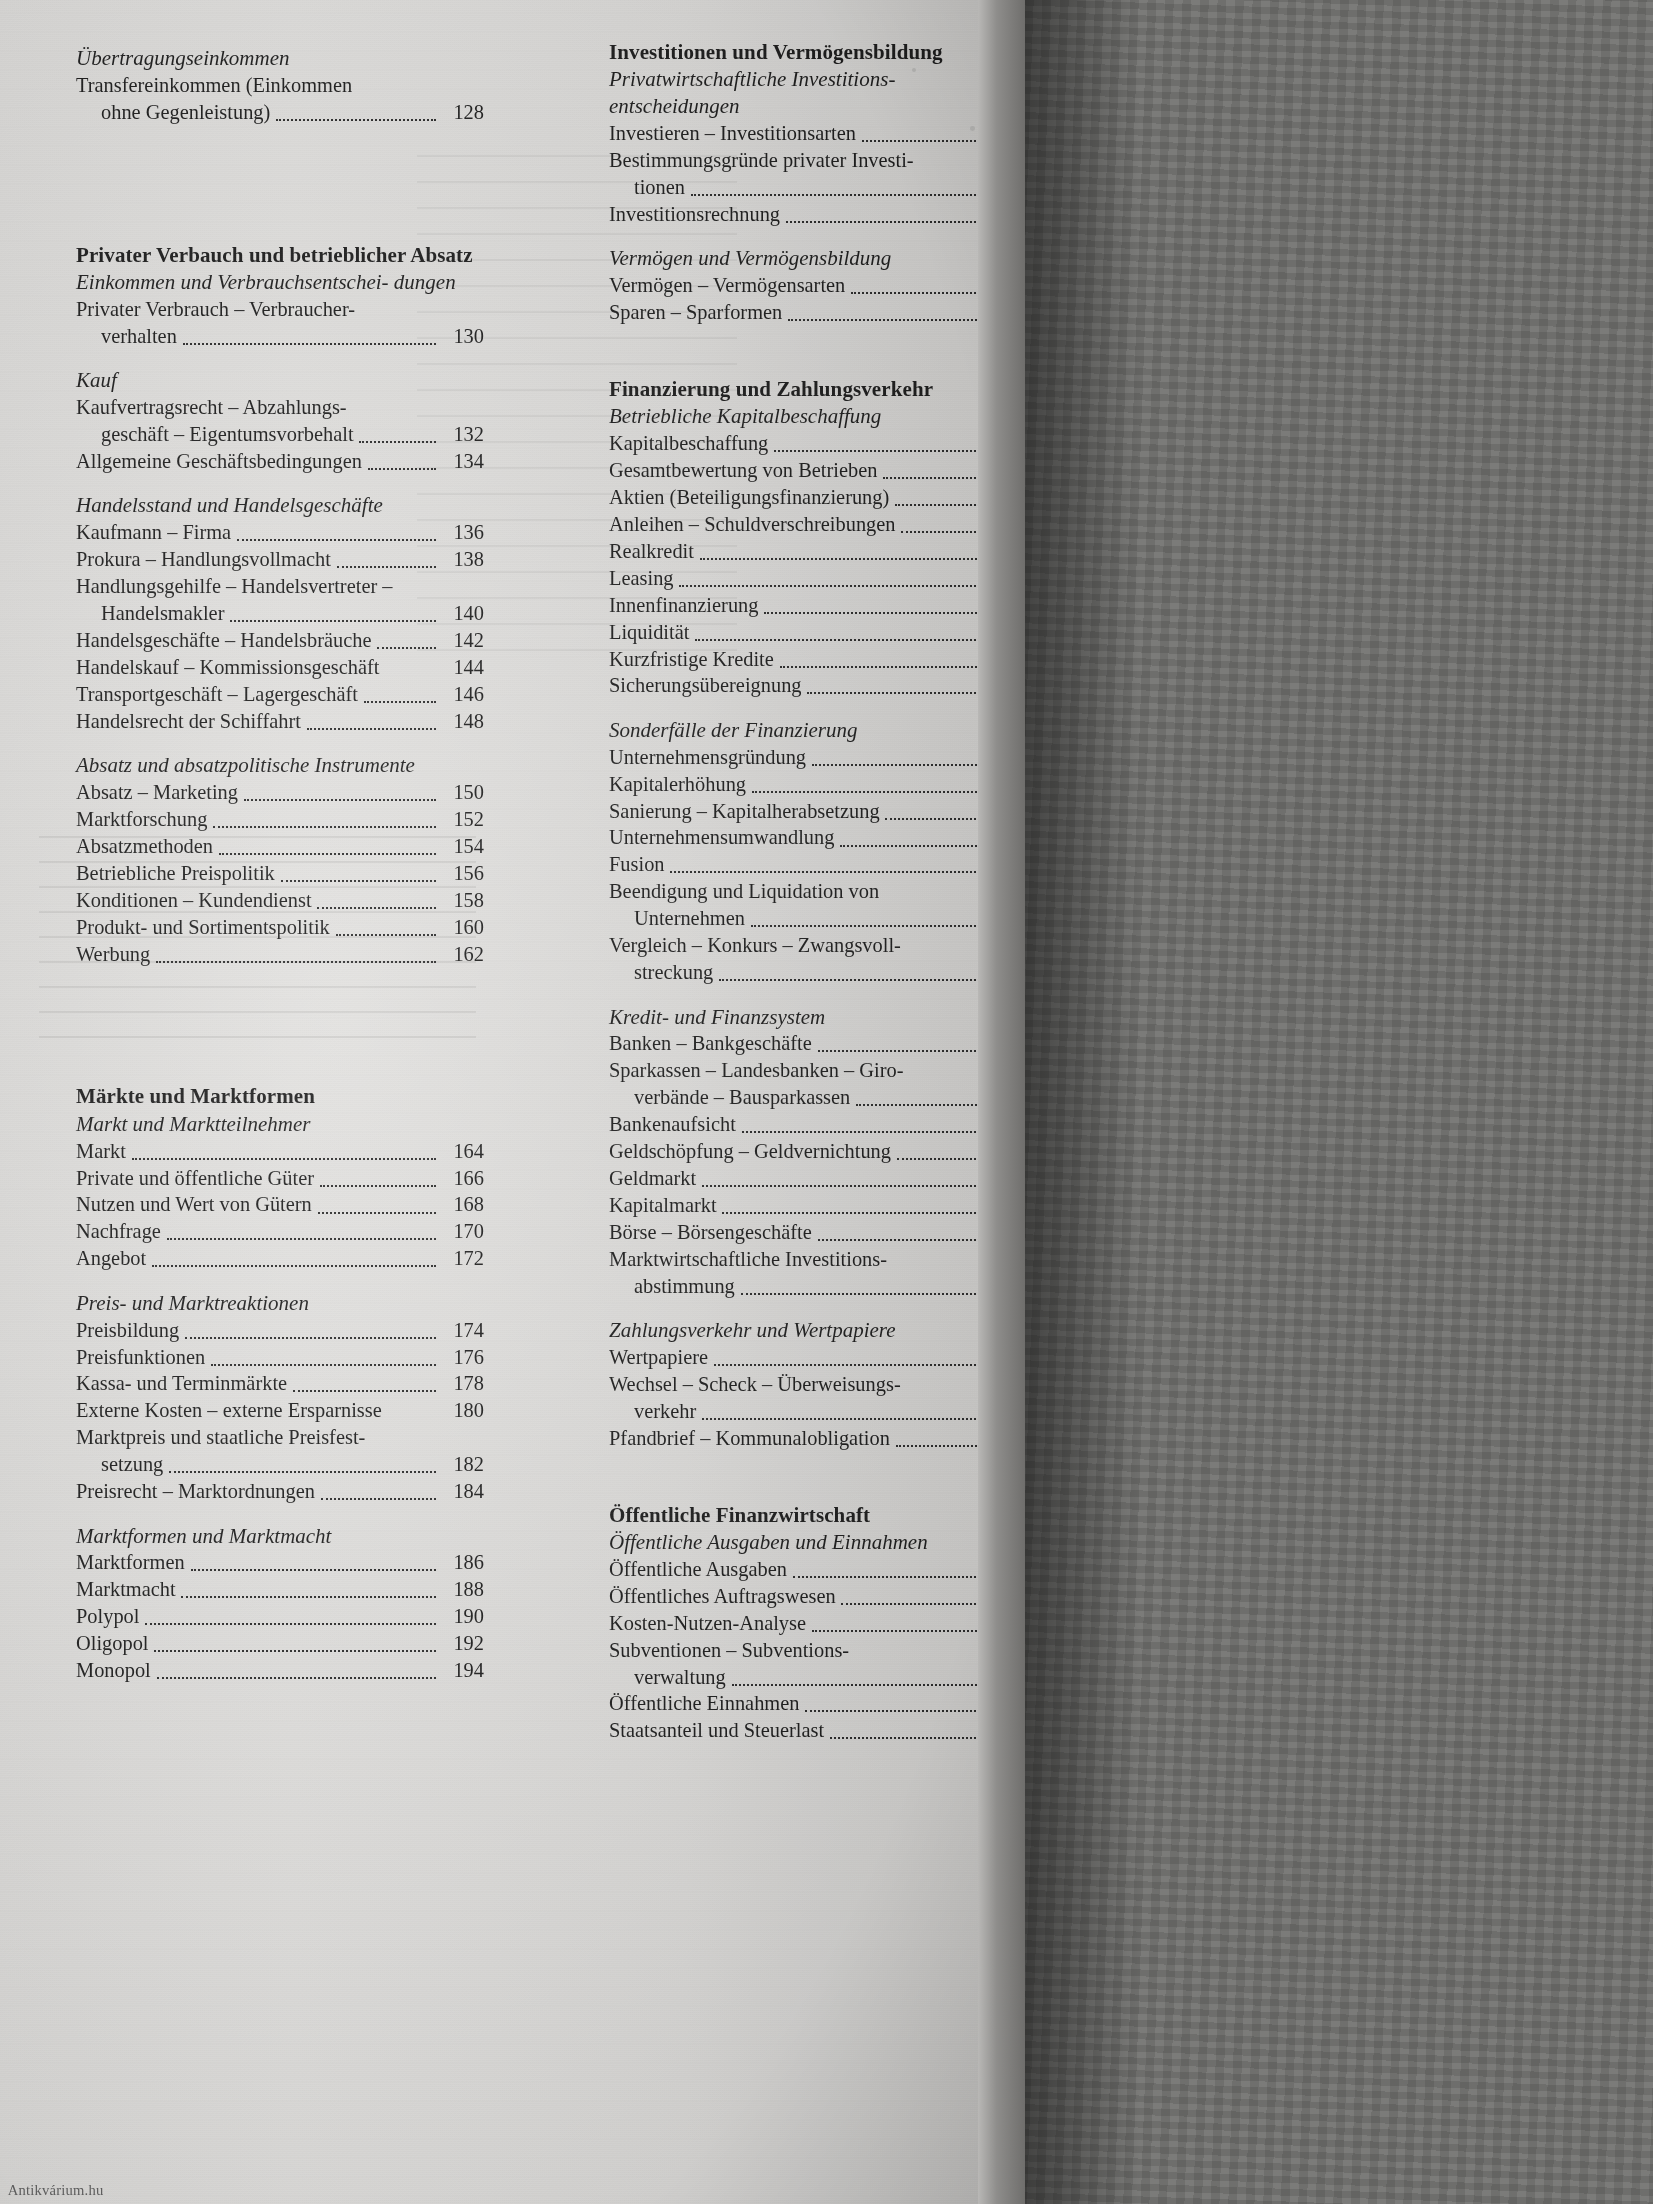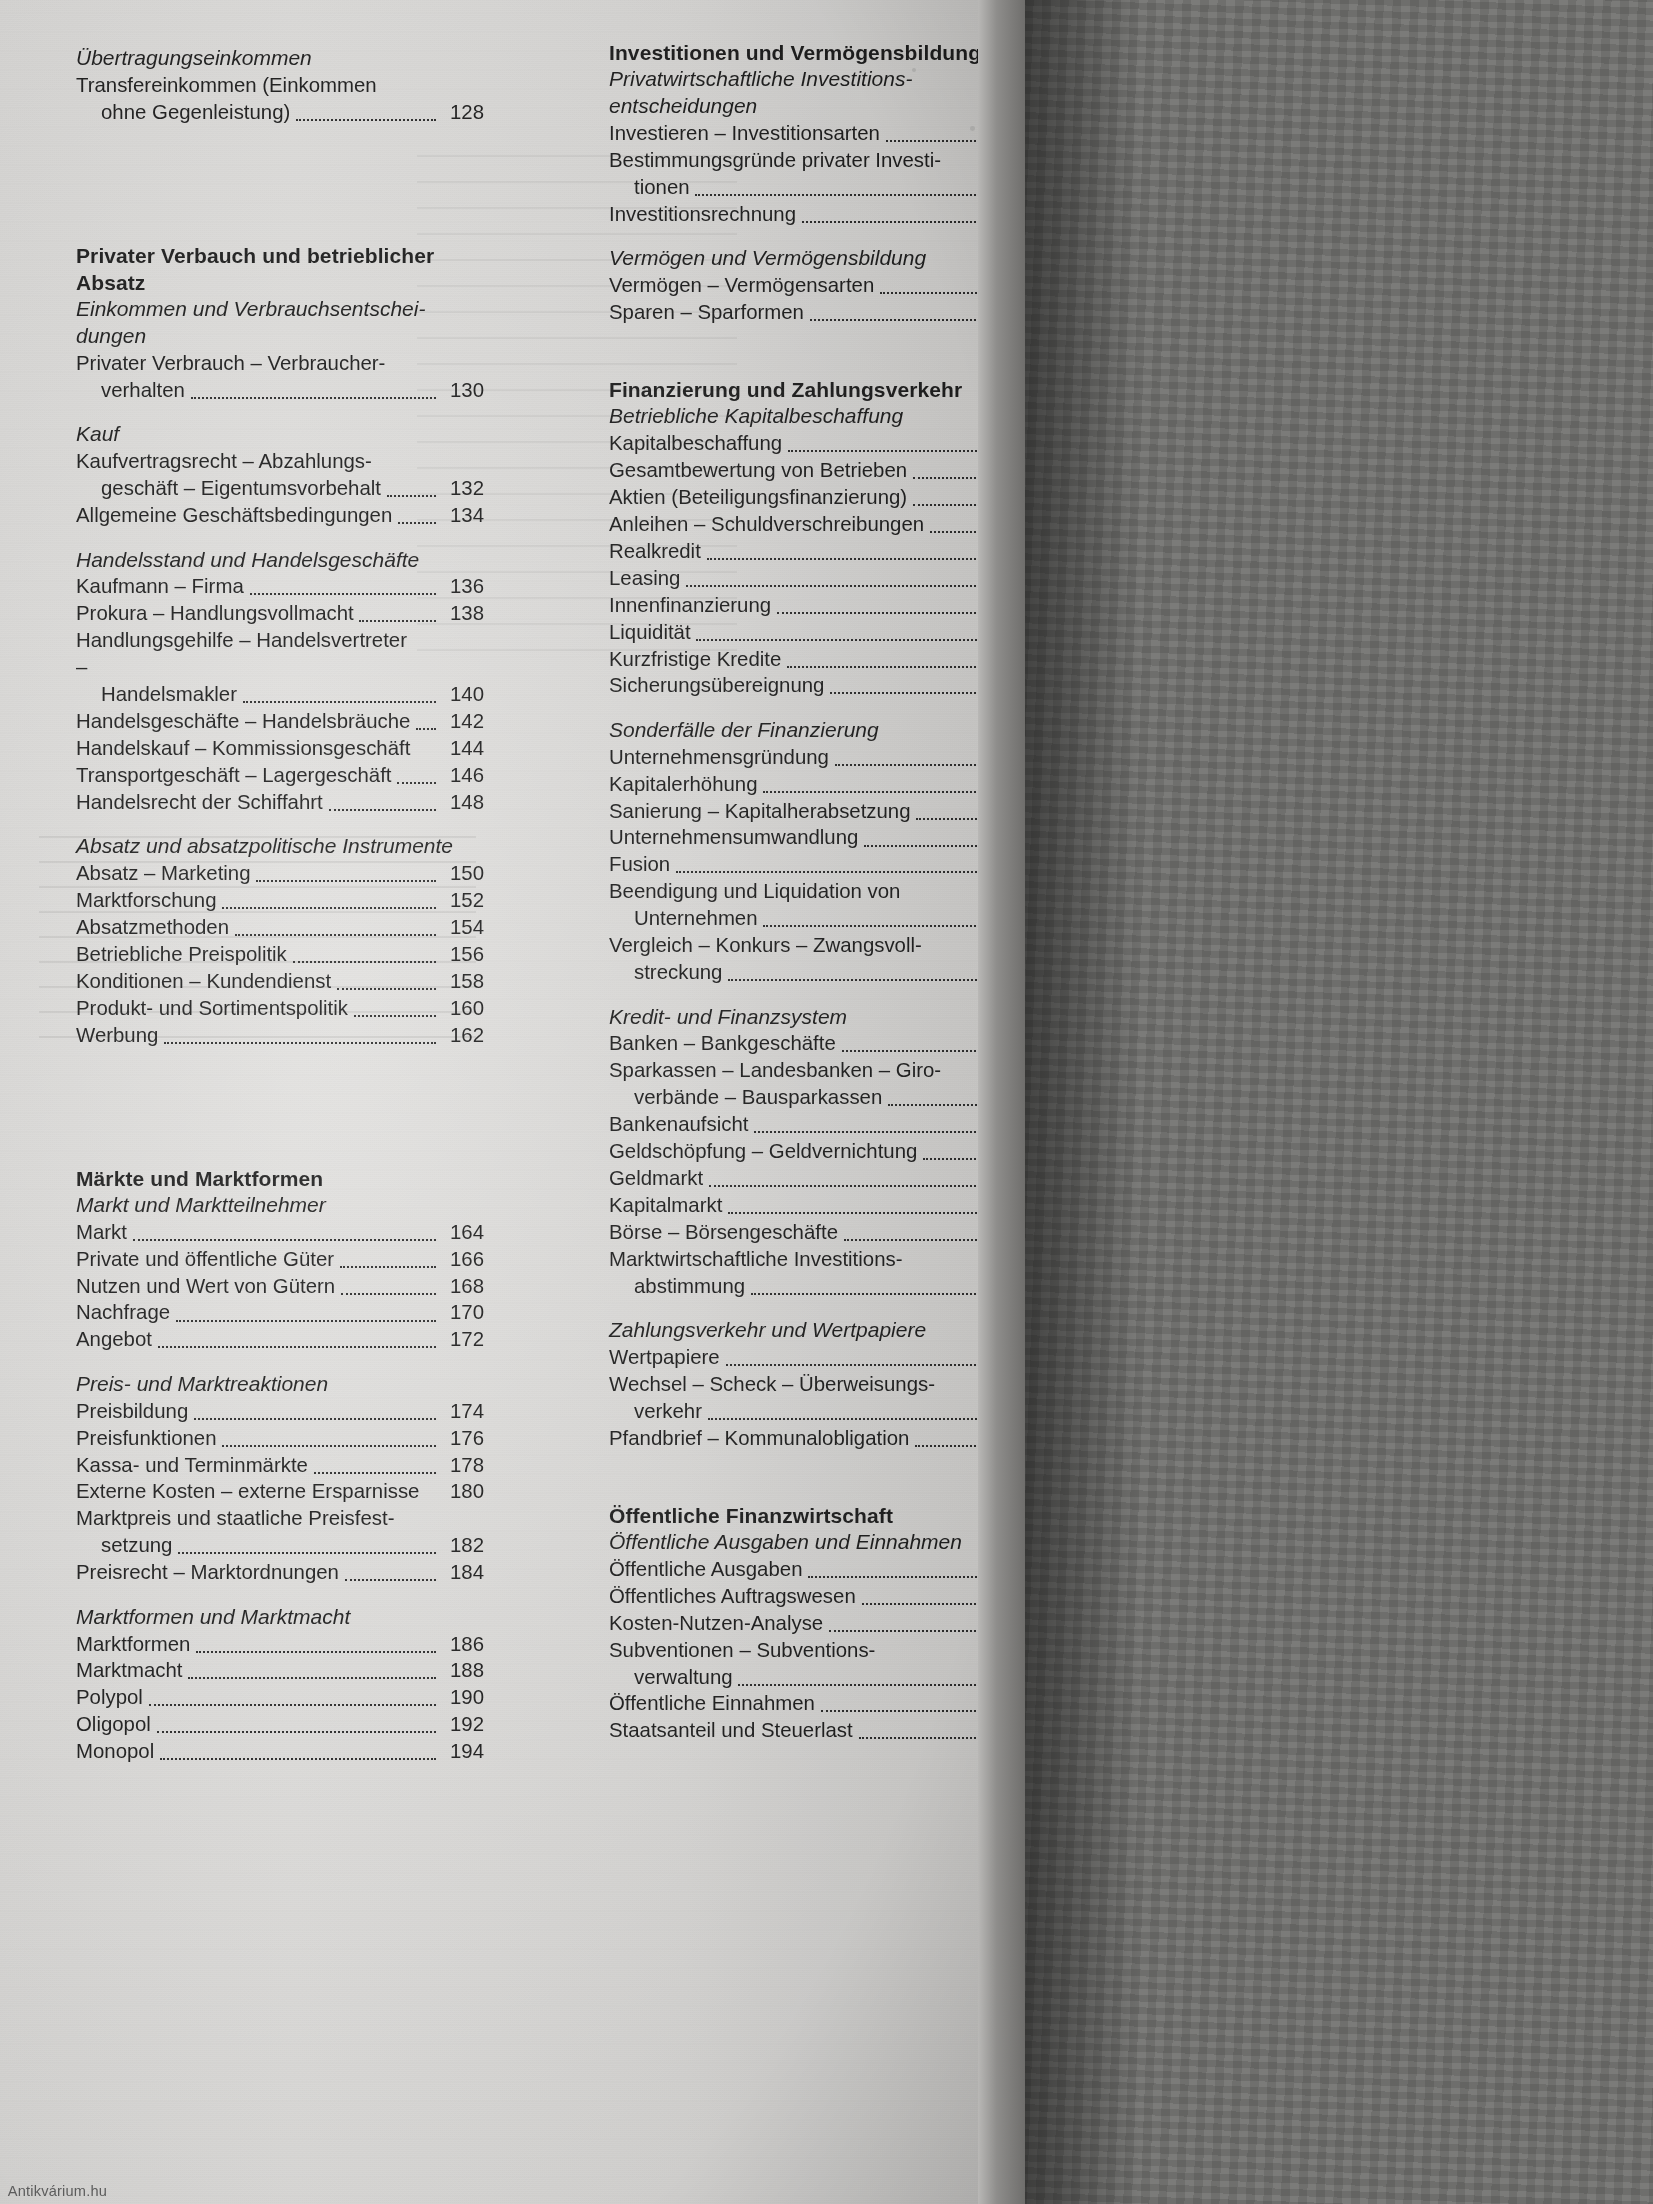--- a/index.html
+++ b/index.html
@@ -16,20 +16,21 @@
   }
 
   
   #page {
     position: absolute;
     left: 0;
     top: 0;
     width: 1654px;
     height: 2205px;
     background: #d9d9d7;
+    font-family: Liberation Serif, serif;
   }
   
   .paper {
     position: absolute;
     left: 0;
     top: 0;
     width: 978px;
     height: 2205px;
     background: linear-gradient(90deg,#dedddb 0%,#e2e1df 30%,#dcdbd9 70%,#cfcecc 100%);
   }

